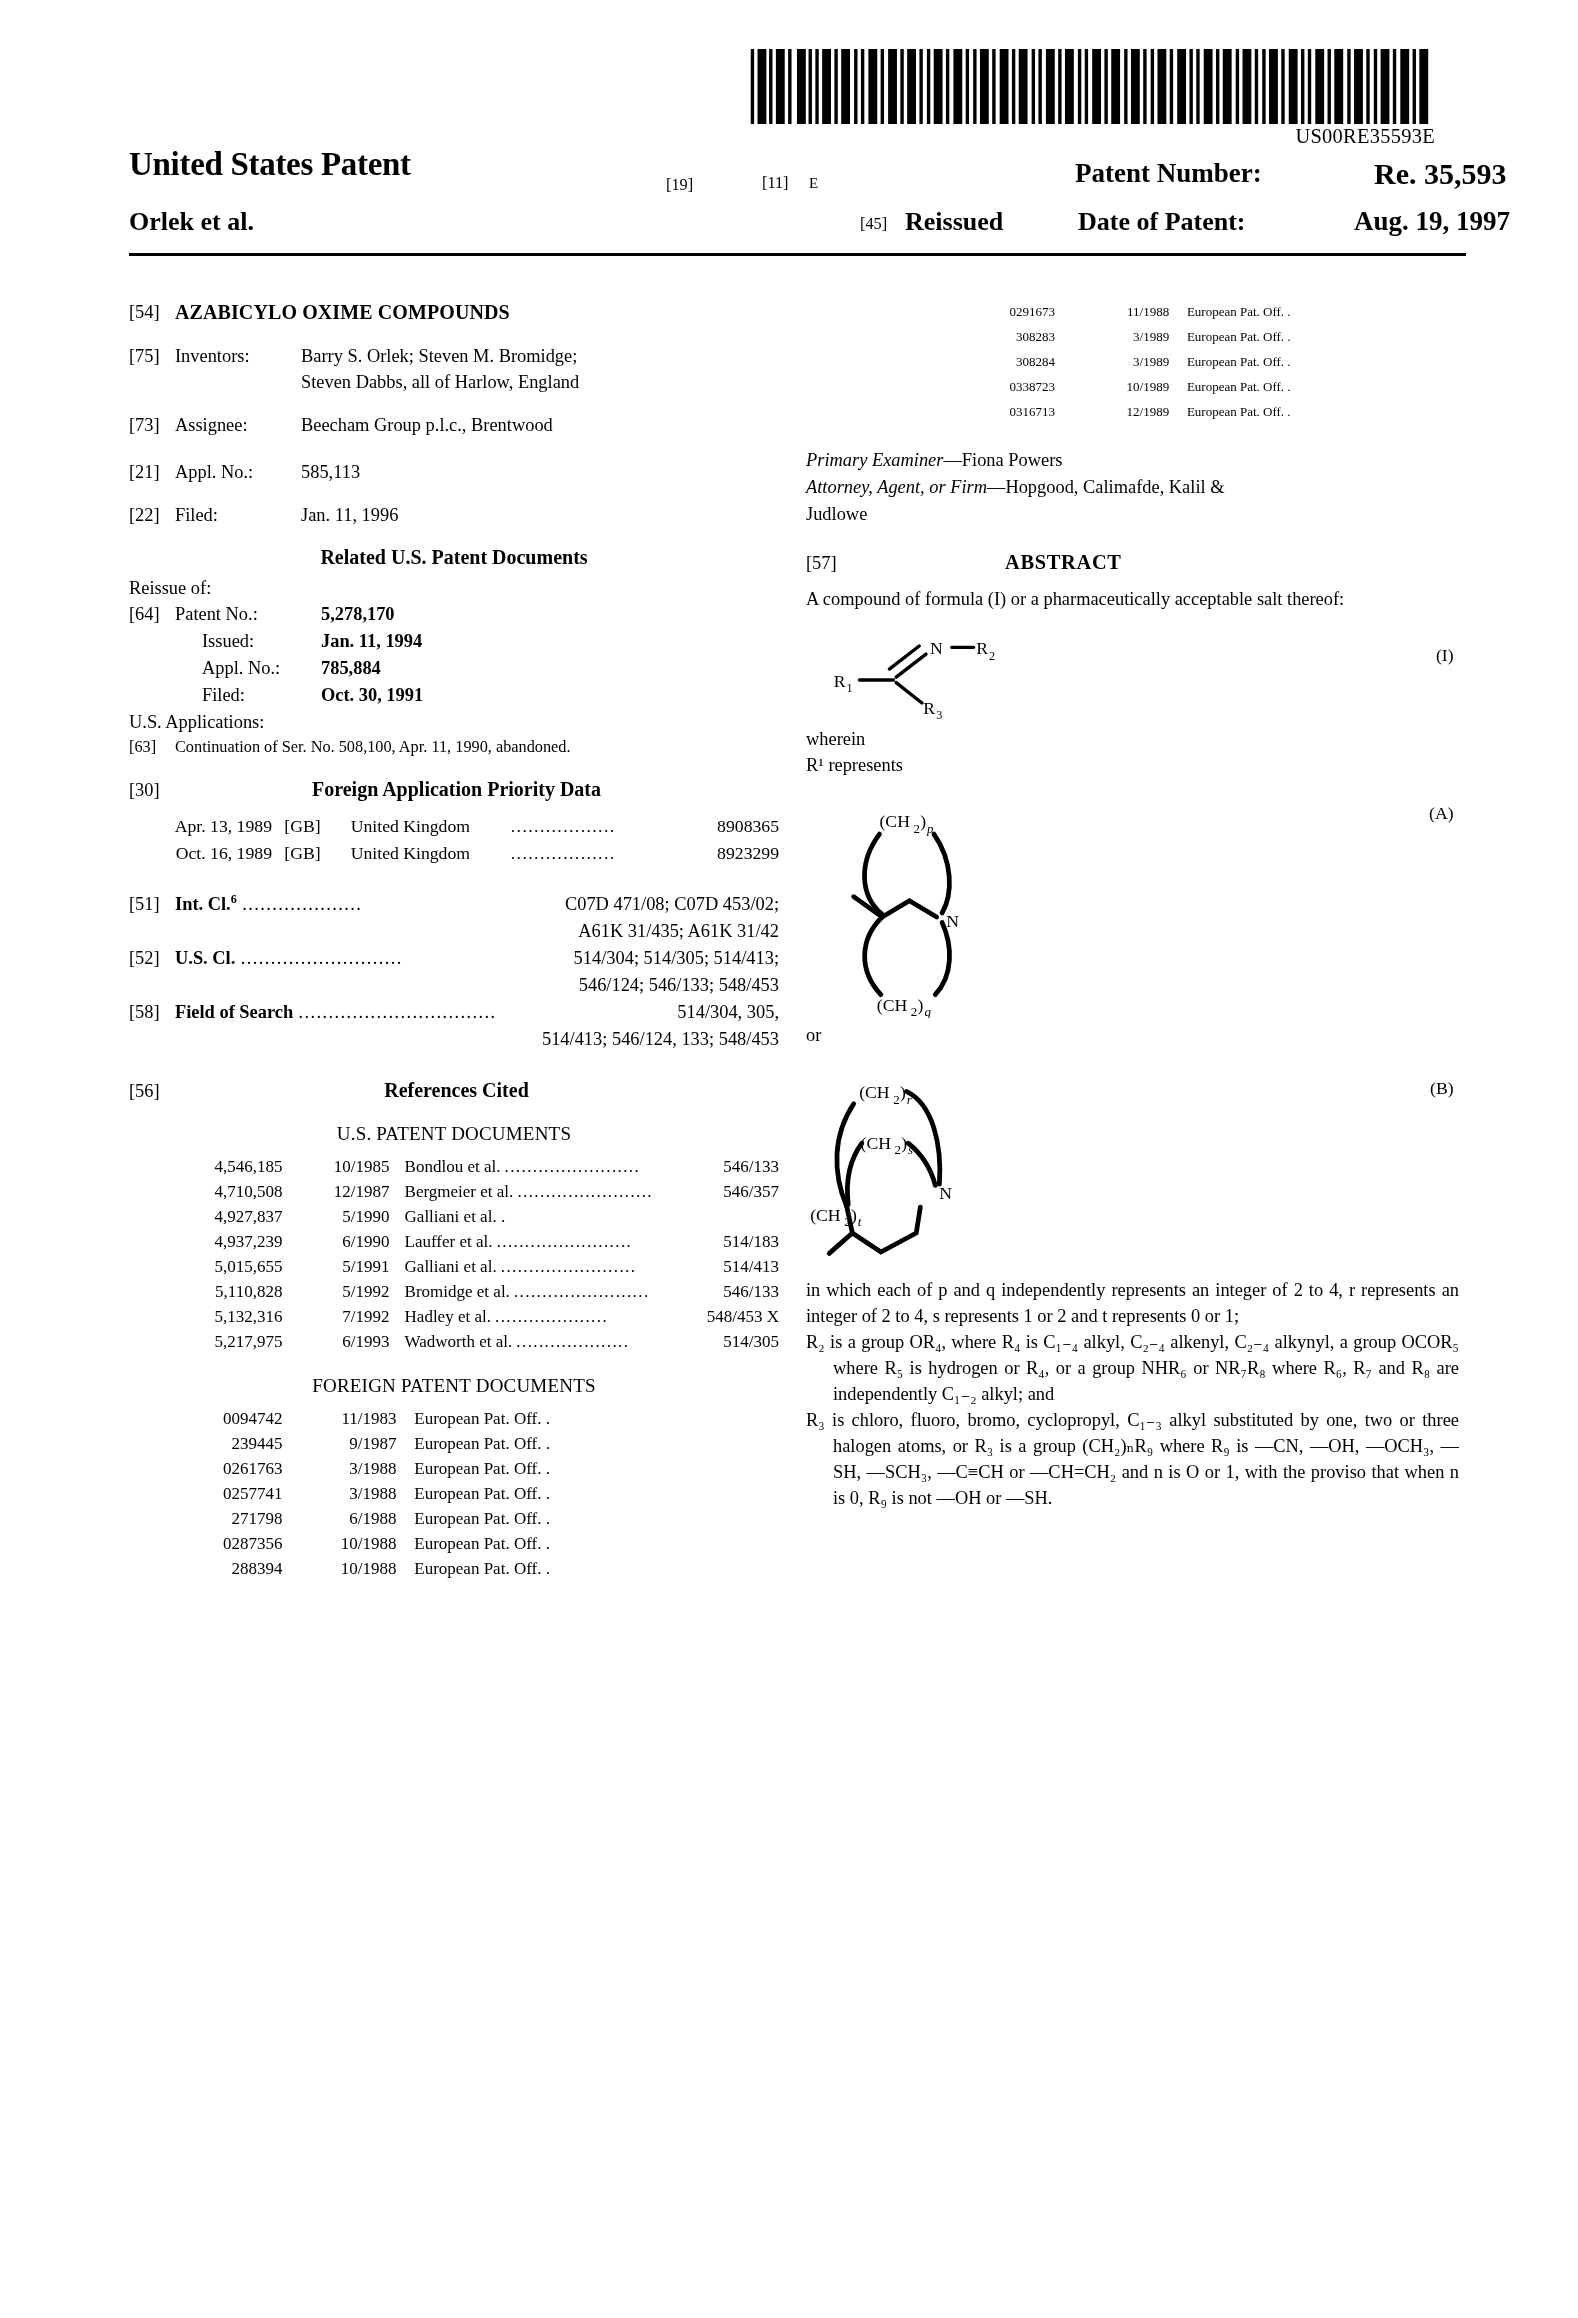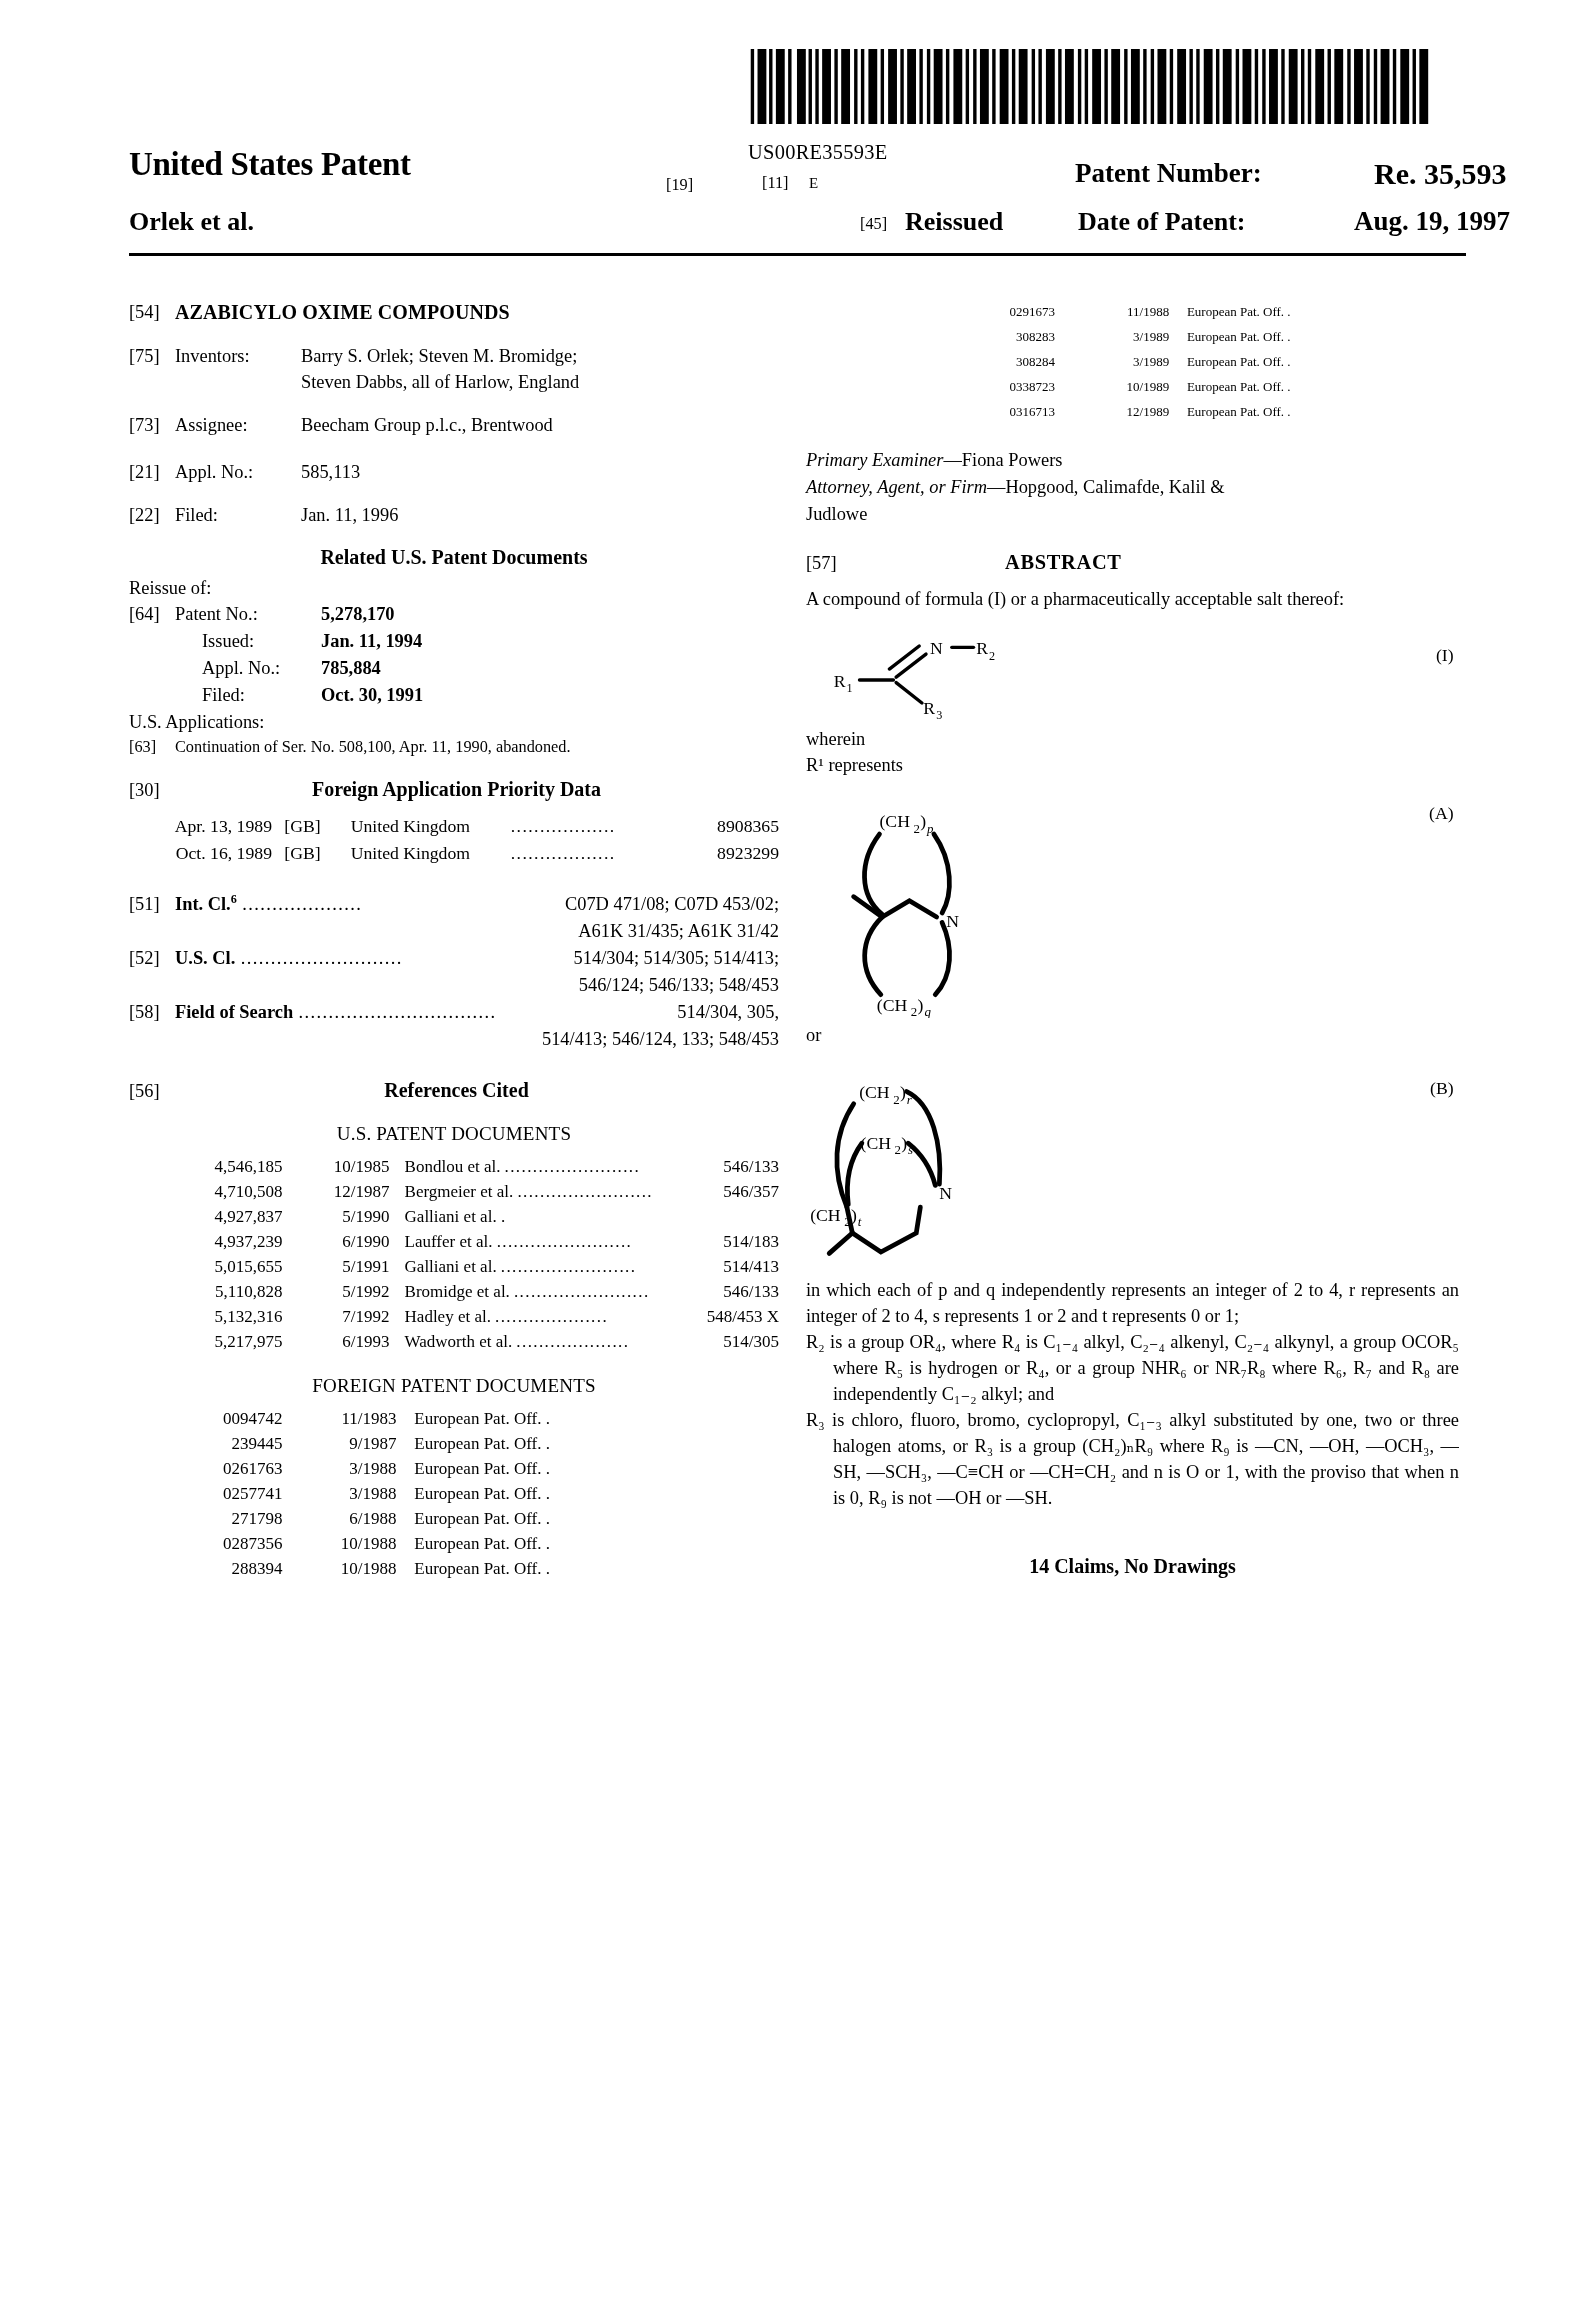--- a/index.html
+++ b/index.html
@@ -32,22 +32,22 @@
   }
   .barcode {
     height: 75px;
     width: 687px;
     display: block;
   }
   .barcode-num {
     font-family: "Liberation Serif", "DejaVu Serif", serif;
     font-size: 20.4px;
     letter-spacing: 0.3px;
-    margin-top: 17px;
-    text-align: left;
+    margin-top: 1px;
+    text-align: right;
   }
 
   
   .masthead {
     position: absolute;
     left: 129px;
     top: 146px;
     width: 1337px;
     height: 102px;
   }
@@ -805,18 +805,17 @@
           <text x="66" y="232">)</text>
           <text x="76" y="240" font-size="19" font-style="italic">t</text>
         </g>
       </svg>
     </div>
 
     <div class="abstract-body" style="margin-top:9.5px;">in which each of p and q independently represents an integer of 2 to 4, r represents an integer of 2 to 4, s represents 1 or 2 and t represents 0 or 1;</div>
     <div class="abstract-body hang" style="margin-top:0;">R₂ is a group OR₄, where R₄ is C₁₋₄ alkyl, C₂₋₄ alkenyl, C₂₋₄ alkynyl, a group OCOR₅ where R₅ is hydrogen or R₄, or a group NHR₆ or NR₇R₈ where R₆, R₇ and R₈ are independently C₁₋₂ alkyl; and</div>
     <div class="abstract-body hang" style="margin-top:0;">R₃ is chloro, fluoro, bromo, cyclopropyl, C₁₋₃ alkyl substituted by one, two or three halogen atoms, or R₃ is a group (CH₂)ₙR₉ where R₉ is —CN, —OH, —OCH₃, —SH, —SCH₃, —C≡CH or —CH=CH₂ and n is O or 1, with the proviso that when n is 0, R₉ is not —OH or —SH.</div>
 
-    <div class="claims-line">14 Claims, No Drawings</div>
 
   </div>
 
 </div>
 
 
 </body></html>

